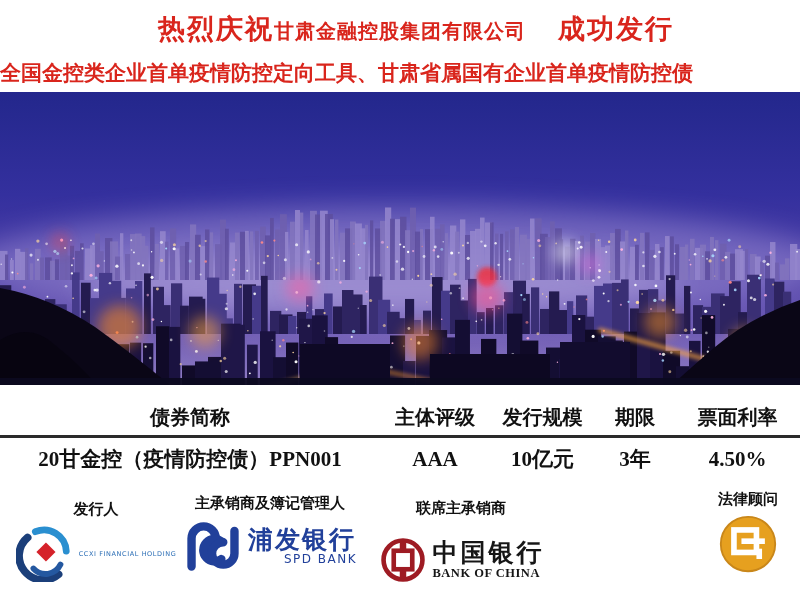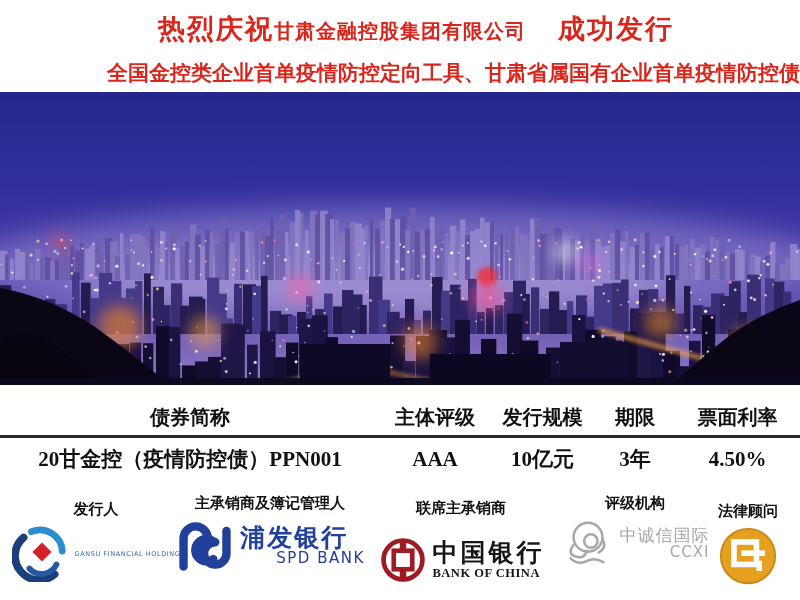--- a/index.html
+++ b/index.html
@@ -7,21 +7,21 @@
     --boc:#9e1b23; --gray:#a8a8a8; --gold:#e6a01f; --ink:#111;
   }
   html,body{margin:0;padding:0;background:#e9e9e9;}
   .slide{position:relative;width:800px;height:600px;background:#fff;overflow:hidden;
          font-family:"Liberation Serif",serif;}
   
   .title{position:absolute;top:11px;left:0;width:800px;text-align:center;
          color:var(--red);white-space:nowrap;}
   .t-script{font-family:"Liberation Serif",serif;font-weight:700;font-size:27px;letter-spacing:2px;margin-left:32px;}
   .t-co{font-family:"DejaVu Sans",sans-serif;font-weight:700;font-size:20px;letter-spacing:1px;}
-  .subtitle{position:absolute;top:59px;left:0;width:800px;text-align:right;
+  .subtitle{position:absolute;top:59px;left:0;width:800px;text-align:left;
             font-family:"Liberation Serif",serif;font-weight:700;font-size:21px;
             color:var(--red);white-space:nowrap;}
   
   .photo{position:absolute;top:92px;left:0;width:800px;height:293px;}
   .photo svg{display:block;}
   
   .bond-table{position:absolute;top:399px;left:0;width:800px;
               font-family:"Liberation Serif",serif;font-weight:700;color:var(--ink);}
   .tr{display:flex;width:800px;}
   .c1{width:380px;} .c2{width:110px;} .c3{width:105px;} .c4{width:80px;} .c5{width:125px;}
@@ -35,35 +35,35 @@
   .role{font-family:"Liberation Serif",serif;font-weight:700;font-size:15px;
         color:var(--ink);height:20px;white-space:nowrap;}
   .logo-row{display:flex;align-items:center;margin-top:4px;}
   .stack{display:flex;flex-direction:column;line-height:1.05;margin-left:5px;}
   .gfh-name{font-family:"DejaVu Sans",sans-serif;font-weight:700;font-size:20px;
             color:var(--navy);letter-spacing:2px;white-space:nowrap;}
   .gfh-sub{font-family:"DejaVu Sans",sans-serif;font-size:6.5px;color:#2a6db5;
            letter-spacing:.6px;margin-top:2px;white-space:nowrap;}
   .spd-name{font-family:"DejaVu Sans",sans-serif;font-weight:700;font-size:25px;
             color:var(--spd);letter-spacing:2px;white-space:nowrap;}
-  .spd-sub{font-family:"DejaVu Sans",sans-serif;font-size:15px;color:var(--spd);
+  .spd-sub{font-family:"DejaVu Sans",sans-serif;font-size:12px;color:var(--spd);
            letter-spacing:1.5px;white-space:nowrap;margin-left:36px;}
   .boc-name{font-family:"Liberation Serif",serif;font-weight:700;font-size:25px;
             color:#161616;letter-spacing:3px;white-space:nowrap;}
   .boc-sub{font-family:"Liberation Serif",serif;font-weight:700;font-size:12.5px;
            color:#161616;letter-spacing:.5px;white-space:nowrap;}
   .ccxi-name{font-family:"DejaVu Sans",sans-serif;font-size:17px;color:var(--gray);
              letter-spacing:1px;white-space:nowrap;}
   .ccxi-sub{font-family:"DejaVu Sans",sans-serif;font-size:15px;color:var(--gray);
             text-align:right;letter-spacing:1px;}
   .p0{left:12px;width:168px;top:10px;}
   .p1{left:176px;width:188px;top:4px;}
   .p2{left:370px;width:182px;top:9px;gap:12px;}
   .p3{left:552px;width:166px;top:4px;}
-  .p4{left:702px;width:92px;top:12px;align-items:center;}
+  .p4{left:702px;width:92px;top:0px;align-items:center;}
 </style>
 </head>
 <body>
 
 <div class="slide">
 
   <div class="title">
     <span class="t-script">热烈庆祝</span><span class="t-co">甘肃金融控股集团有限公司</span><span class="t-script">成功发行</span>
   </div>
   <div class="subtitle">全国金控类企业首单疫情防控定向工具、甘肃省属国有企业首单疫情防控债</div>
@@ -784,21 +784,21 @@
     <div class="party p0">
       <div class="role">发行人</div>
       <div class="logo-row">
         <svg width="58" height="58" viewBox="0 0 60 60">
           <path d="M12 14 A23 23 0 1 0 44 52" fill="none" stroke="#1b3f7a" stroke-width="8" stroke-linecap="round"></path>
           <path d="M20 8 A23 23 0 0 1 52 28" fill="none" stroke="#2a8fd0" stroke-width="7" stroke-linecap="round"></path>
           <path d="M18 46 A17 17 0 0 0 46 42" fill="none" stroke="#2458a0" stroke-width="6" stroke-linecap="round"></path>
           <rect x="-7" y="-7" width="14" height="14" transform="translate(31,29) rotate(45)" fill="#d5222a"></rect>
         </svg>
         <div class="stack">
-          <span class="gfh-sub">GANSU FINANCIAL HOLDING</span>
+          <span class="gfh-sub">CCXI FINANCIAL HOLDING</span>
         </div>
       </div>
     </div>
 
     <div class="party p1">
       <div class="role">主承销商及簿记管理人</div>
       <div class="logo-row">
         <svg width="60" height="56" viewBox="0 0 64 60">
           <g fill="none" stroke="#21409a" stroke-width="9" stroke-linecap="round">
             <path d="M9 52 V22 a13 13 0 1 1 13 13"></path>
@@ -822,38 +822,20 @@
           <line x1="27" y1="7" x2="27" y2="17" stroke="#9e1b23" stroke-width="7"></line>
           <line x1="27" y1="37" x2="27" y2="47" stroke="#9e1b23" stroke-width="7"></line>
         </svg>
         <div class="stack">
           <span class="boc-name">中国银行</span>
           <span class="boc-sub">BANK OF CHINA</span>
         </div>
       </div>
     </div>
 
-    <div class="party p3">
-      <div class="role">评级机构</div>
-      <div class="logo-row">
-        <svg width="54" height="52" viewBox="0 0 56 54">
-          <g fill="none" stroke="#a8a8a8" stroke-width="2.6" stroke-linecap="round">
-            <circle cx="28" cy="20" r="15"></circle>
-            <circle cx="31" cy="24" r="7"></circle>
-            <path d="M13 28 q -7 9 2 12 q 9 3 12 -6"></path>
-            <path d="M43 22 q 5 9 -4 14"></path>
-            <path d="M10 42 q 7 7 16 3 q 9 -5 18 1"></path>
-          </g>
-        </svg>
-        <div class="stack">
-          <span class="ccxi-name">中诚信国际</span>
-          <span class="ccxi-sub">CCXI</span>
-        </div>
-      </div>
-    </div>
 
     <div class="party p4">
       <div class="role">法律顾问</div>
       <div class="logo-row">
         <svg width="60" height="60" viewBox="0 0 64 64">
           <circle cx="32" cy="32" r="29" fill="#e6a01f"></circle>
           <circle cx="32" cy="32" r="29" fill="none" stroke="#c9871a" stroke-width="2"></circle>
           <g stroke="#fff" stroke-width="6" fill="none">
             <rect x="17" y="17" width="24" height="24"></rect>
             <line x1="25" y1="29" x2="50" y2="29"></line>

